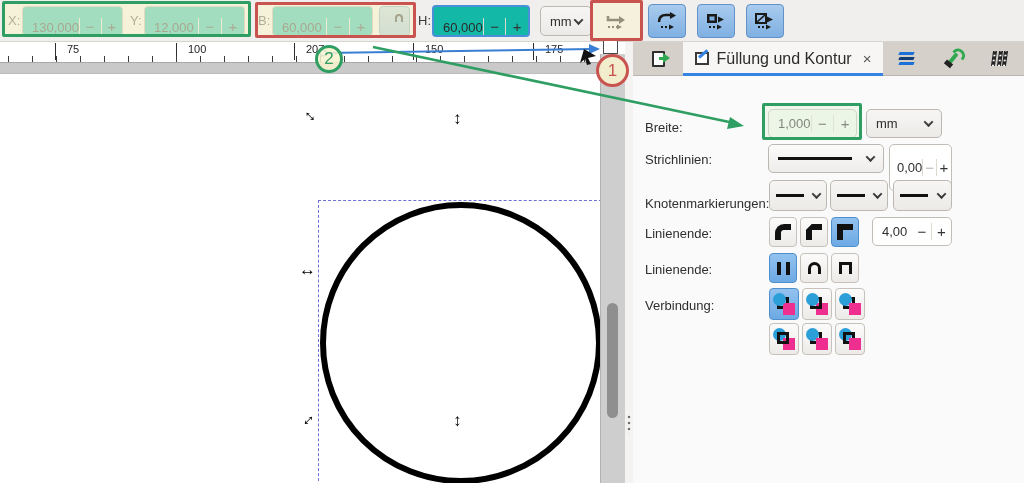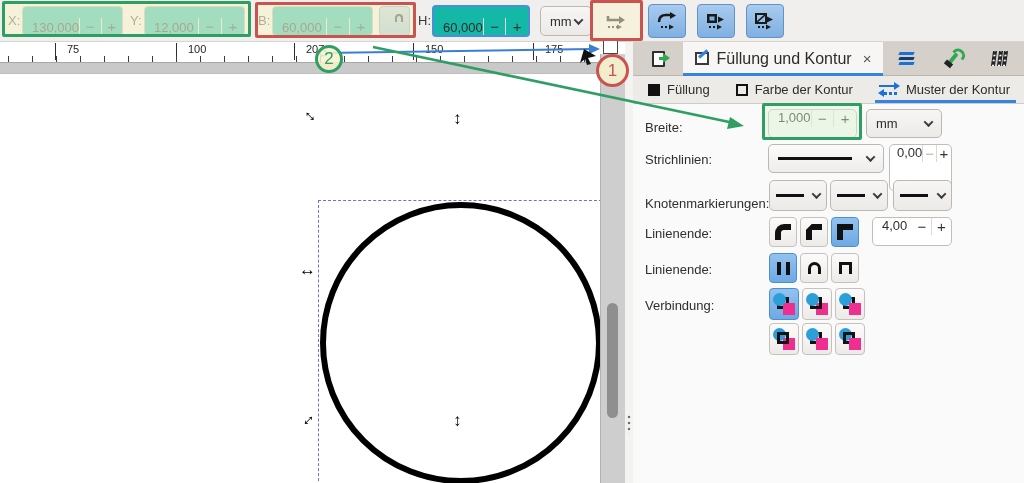--- a/index.html
+++ b/index.html
@@ -52,21 +52,21 @@
   .tabtitle{font-size:16px;color:#2c2c2c;white-space:nowrap}
   .closex{font-size:15px;color:#555;margin-left:4px}
   .subtabs{position:absolute;left:0;top:34px;width:391px;height:28px;background:#edebe8;border-bottom:1px solid #cfccc6;display:flex;align-items:center;gap:26px;padding-left:15px;font-size:13px;color:#2c2c2c}
   .subtab{display:flex;align-items:center;gap:7px;position:relative;height:100%}
   .subtab .ul{position:absolute;left:-4px;bottom:0;width:calc(100% + 10px);height:3px;background:#3584e4}
   .sq-fill{width:12px;height:12px;background:#111}
   .sq-out{width:12px;height:12px;border:2px solid #111;background:transparent}
 
   .content{position:absolute;left:0;top:62px;width:391px;height:379px;background:#fbfafa}
   .plabel{position:absolute;left:12px;font-size:13px;color:#2e2e2e}
-  .pfield{position:absolute;display:flex;align-items:flex-start;background:#fff;border:1px solid #c2beb7;border-radius:5px;overflow:hidden;font-size:13px}
+  .pfield{position:absolute;display:flex;align-items:center;background:#fff;border:1px solid #c2beb7;border-radius:5px;overflow:hidden;font-size:13px}
   .pfield .val{flex:1;display:flex;align-items:center;padding-left:9px}
   .pbtn{position:absolute;width:28px;height:30px;display:flex;align-items:center;justify-content:center;background:linear-gradient(#fcfbfb,#ecebe8);border:1px solid #c6c2bb;border-radius:4px}
   .pbtn.sel{background:linear-gradient(#93c2ef,#6da9e4);border-color:#4d8ecd}
   .linesample{height:2.6px;background:#111;width:74px}
   .linesample.short{width:28px}
   .dim{color:#b9b5ad}
 
   
   .ji{width:16px;height:16px;border-top:6px solid #111;border-left:6px solid #111}
   .ji.round{border-top-left-radius:9px}
@@ -239,38 +239,20 @@
       </div>
       <div class="icontab" style="width:54px">
         <span class="books">
             <span></span>
             <span></span>
             <span></span>
           </span>
       </div>
     </div>
 
-    <div class="subtabs">
-      <div class="subtab">
-        <span class="sq-fill"></span>
-        <span>Füllung</span>
-      </div>
-      <div class="subtab">
-        <span class="sq-out"></span>
-        <span>Farbe der Kontur</span>
-      </div>
-      <div class="subtab">
-        <span class="strokearrow">
-            <span class="a1"></span>
-            <span class="a2"></span>
-          </span>
-        <span>Muster der Kontur</span>
-        <span class="ul"></span>
-      </div>
-    </div>
 
     <div class="content">
 
       <span class="plabel" style="top:16px">Breite:</span>
       <div class="pfield" style="left:135px;top:5px;width:89px;height:29px;background:#f4f9f0">
         <span class="val">1,000</span>
         <span class="spbtn">−</span>
         <span class="spbtn">+</span>
       </div>
       <div class="dd" style="left:233px;top:5px;width:76px;height:29px">

